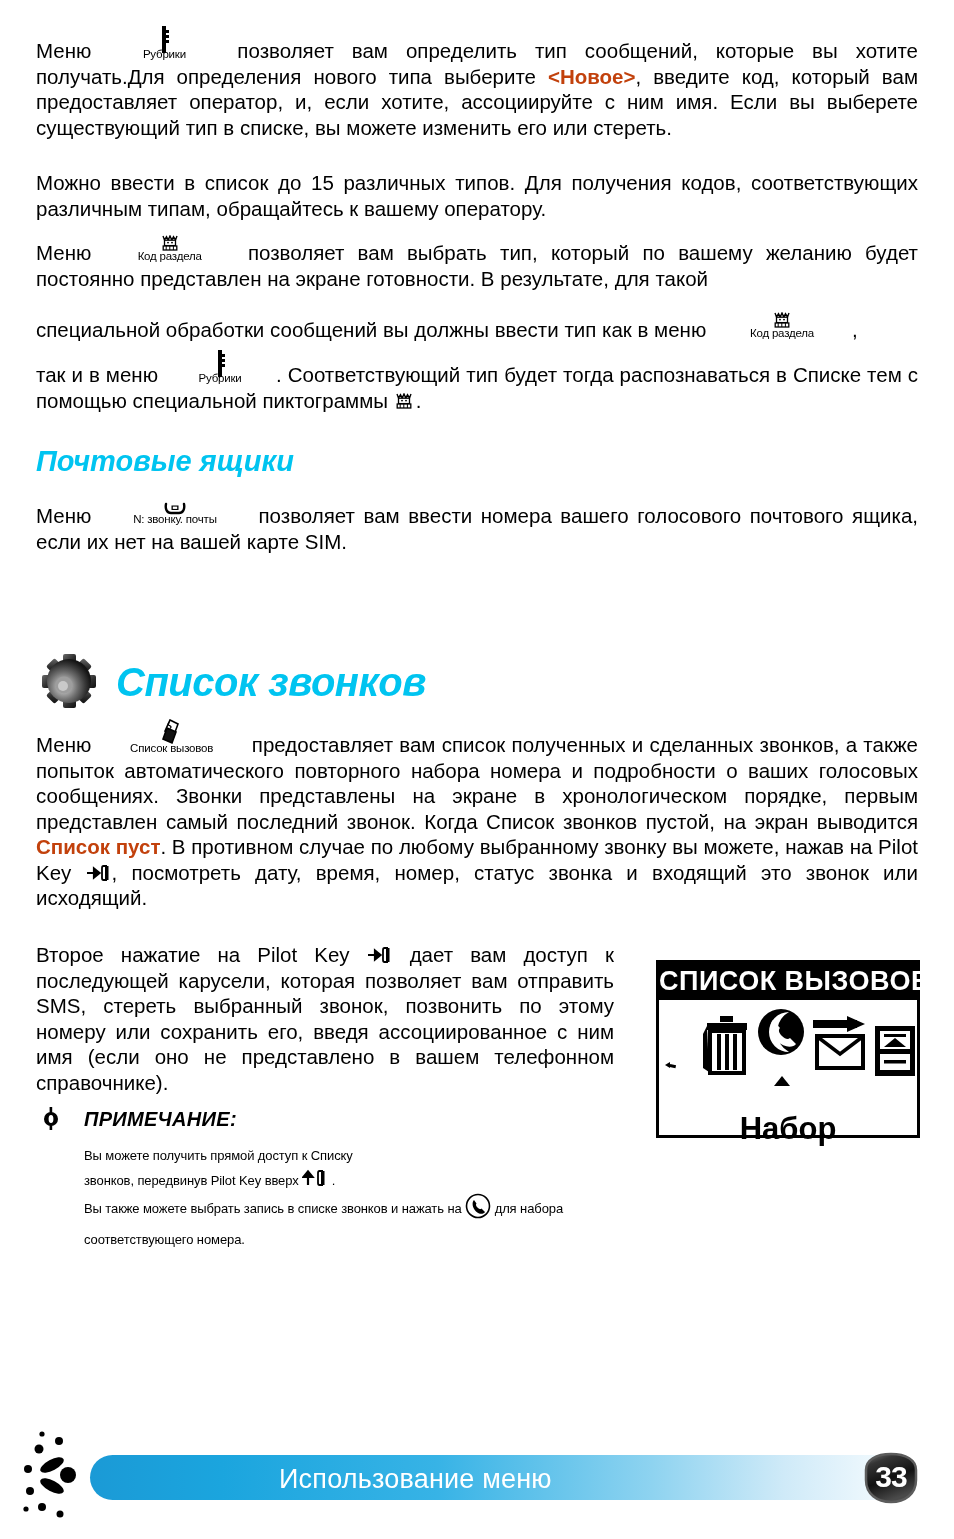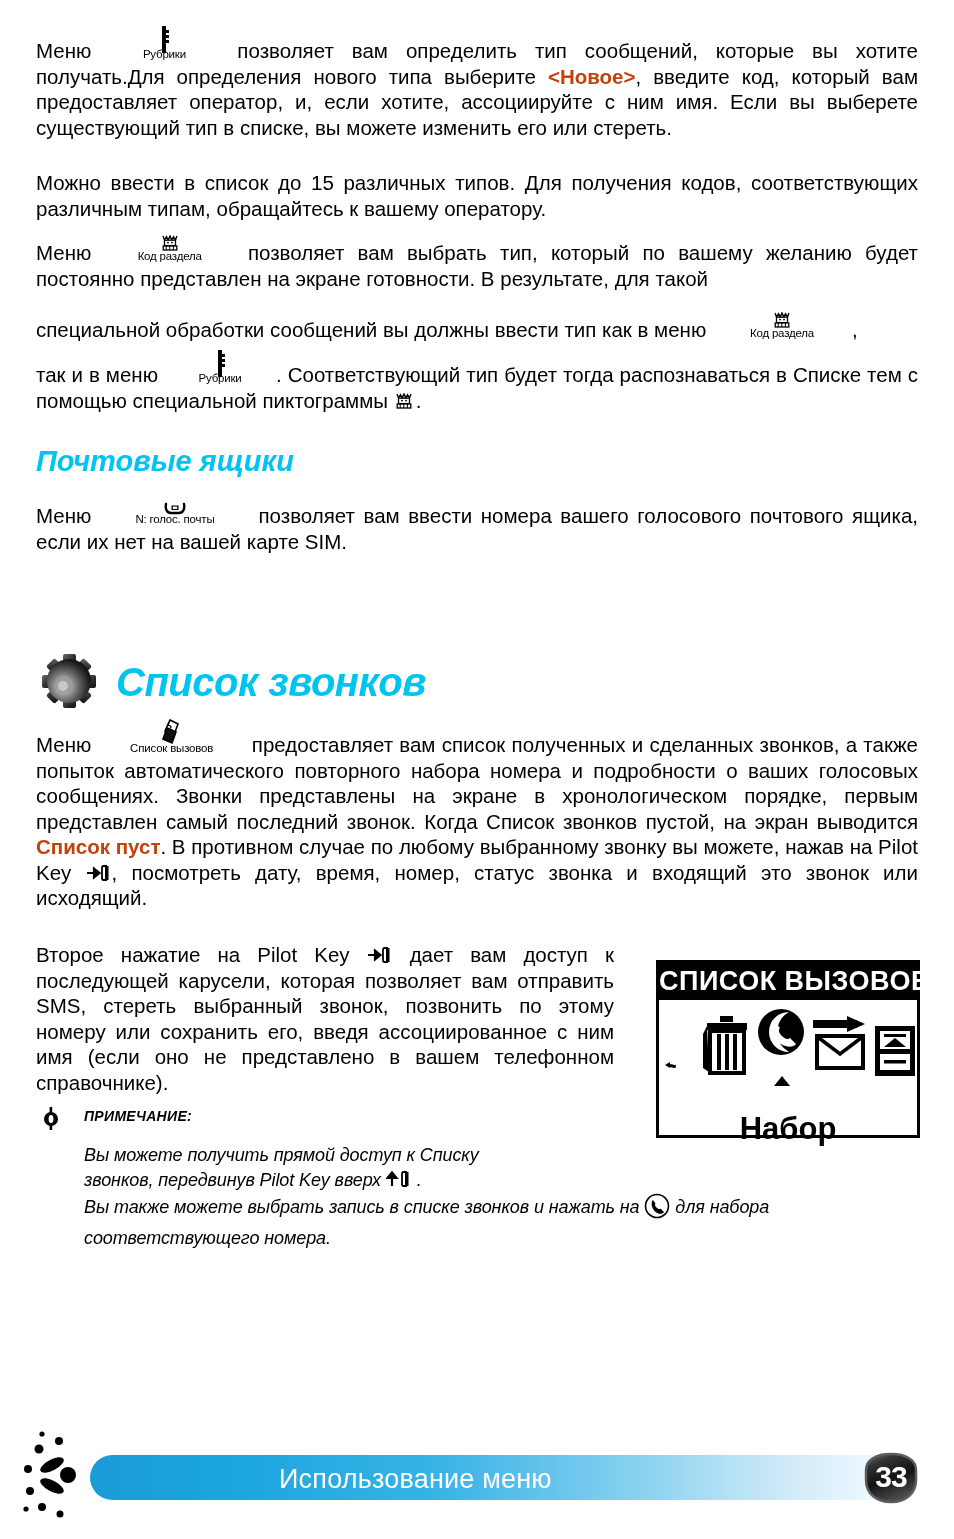--- a/index.html
+++ b/index.html
@@ -137,29 +137,28 @@
     font-weight: bold;
     text-align: center;
     line-height: 34px;
     letter-spacing: 0px;
   }
 
   
   .note-icon { position: absolute; width: 18px; height: 24px; }
   .note-title {
     position: absolute;
-    font-size: 14px;
+    font-size: 20px;
     font-weight: bold;
     font-style: italic;
     letter-spacing: 0.3px;
   }
   .note-body {
     position: absolute;
-    font-size: 18px;
-    font-style: italic;
+    font-size: 13px;
     line-height: 25px;
     letter-spacing: -0.1px;
   }
 
   
   .footer-bar {
     position: absolute;
     height: 45px;
     border-radius: 23px;
     background: linear-gradient(to right, #1b9ad6 0%, #1ba5de 16%, #37b3e6 42%, #8ed3f0 68%, #cfeaf8 84%, #eef8fd 95%, #ffffff 100%);
@@ -281,21 +280,21 @@
   <div class="para" style="left:36px; top:503px; width:882px;">
     <span>Меню</span>
     <span class="icon-inline" style="width:150px;">
       <span class="glyph" style="bottom:12px;">
         <svg class="ico-voicemail" viewBox="0 0 22 13">
           <path d="M2 2 C1 7, 3 11, 7 11 L15 11 C19 11, 21 7, 20 2" stroke="#000" stroke-width="2.4" fill="none" stroke-linecap="round"></path>
           <rect x="7.5" y="3.5" width="7" height="4.5" fill="#000"></rect>
           <rect x="8.8" y="4.6" width="4.4" height="2.3" fill="#fff"></rect>
         </svg>
       </span>
-      <span class="cap">N: голос. почты</span>
+      <span class="cap">N: звонку. почты</span>
     </span><span> позволяет вам ввести номера вашего голосового почтового ящика, если их нет на вашей карте SIM.</span>
   </div>
 
   <div class="h1-gear" style="left:40px; top:652px;">
     <svg width="58" height="58" viewBox="0 0 58 58">
       <defs>
         <radialGradient id="gearGrad" cx="38%" cy="62%" r="62%">
           <stop offset="0%" stop-color="#d6d6d6"></stop>
           <stop offset="26%" stop-color="#a8a8a8"></stop>
           <stop offset="52%" stop-color="#6d6d6d"></stop>

